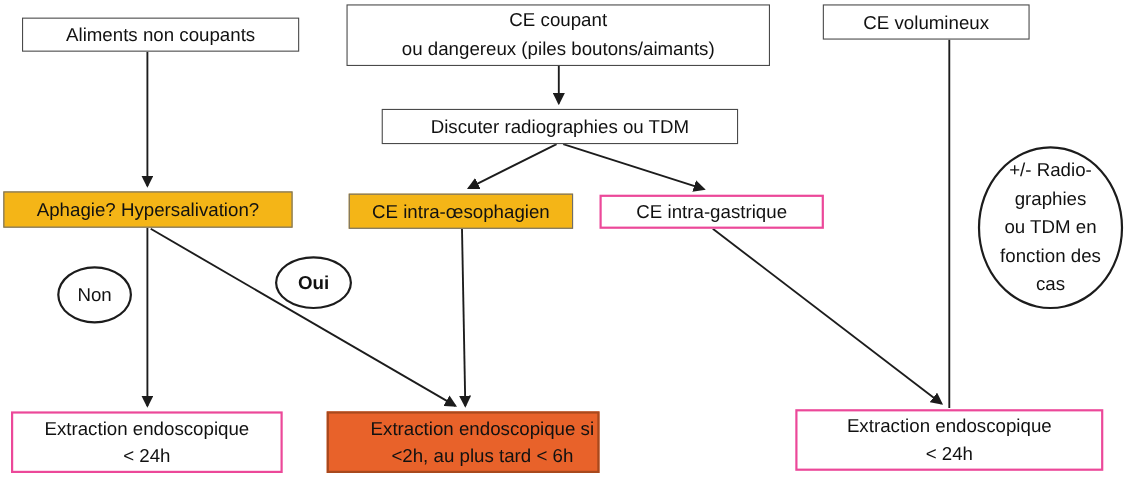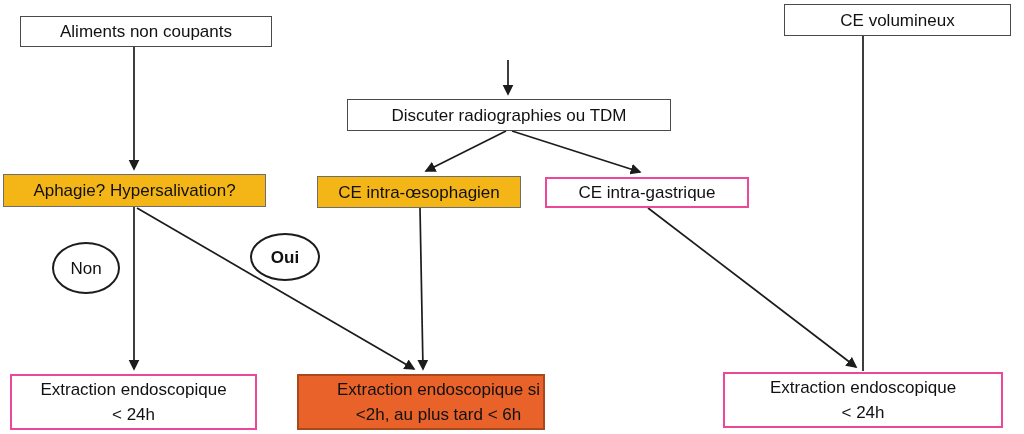--- a/index.html
+++ b/index.html
@@ -78,35 +78,42 @@
     <line class="edge" x1="508" y1="60" x2="508" y2="94" marker-end="url(#arrow)"></line>
     <line class="edge" x1="506" y1="131" x2="426" y2="171" marker-end="url(#arrow)"></line>
     <line class="edge" x1="512" y1="131" x2="640" y2="172" marker-end="url(#arrow)"></line>
     <line class="edge" x1="420" y1="208" x2="423" y2="369" marker-end="url(#arrow)"></line>
     <line class="edge" x1="648" y1="208" x2="856" y2="367" marker-end="url(#arrow)"></line>
     <line class="edge" x1="863" y1="36" x2="863" y2="371"></line>
   </svg>
 
   <div class="node box-white" style="left:20px; top:16px; width:252px; height:31px;">Aliments non coupants</div>
 
+  <div class="node box-white" style="left:315px; top:4px; width:385px; height:56px; line-height:26px;">CE coupant
+ou dangereux (piles boutons/aimants)</div>
 
-  <div class="node box-white" style="left:784px; top:4px; width:227px; height:32px;">CE volumineux</div>
+  <div class="node box-white" style="left:748px; top:4px; width:188px; height:32px;">CE volumineux</div>
 
   <div class="node box-white" style="left:347px; top:99px; width:324px; height:32px;">Discuter radiographies ou TDM</div>
 
   <div class="node box-gold" style="left:3px; top:174px; width:263px; height:33px;">Aphagie? Hypersalivation?</div>
 
   <div class="node box-gold" style="left:317px; top:176px; width:204px; height:32px;">CE intra-œsophagien</div>
 
   <div class="node box-white-gray" style="left:545px; top:177px; width:204px; height:31px;">CE intra-gastrique</div>
 
   <div class="node ellipse" style="left:52px; top:242px; width:68px; height:52px;">Non</div>
 
   <div class="node ellipse" style="left:250px; top:233px; width:70px; height:48px;font-weight:bold;">Oui</div>
 
+  <div class="node ellipse" style="left:889px; top:133px; width:132px; height:148px; line-height:26px;">+/- Radio-
+graphies
+ou TDM en
+fonction des
+cas</div>
 
   <div class="node box-white-gray" style="left:10px; top:374px; width:247px; height:56px; line-height:25px;">Extraction endoscopique
 &lt; 24h</div>
 
   <div class="node box-orange" style="left:297px; top:374px; width:248px; height:56px; line-height:25px;padding-left:35px;">Extraction endoscopique si
 &lt;2h, au plus tard &lt; 6h</div>
 
   <div class="node box-white-gray" style="left:723px; top:372px; width:280px; height:56px; line-height:25px;">Extraction endoscopique
 &lt; 24h</div>
 

